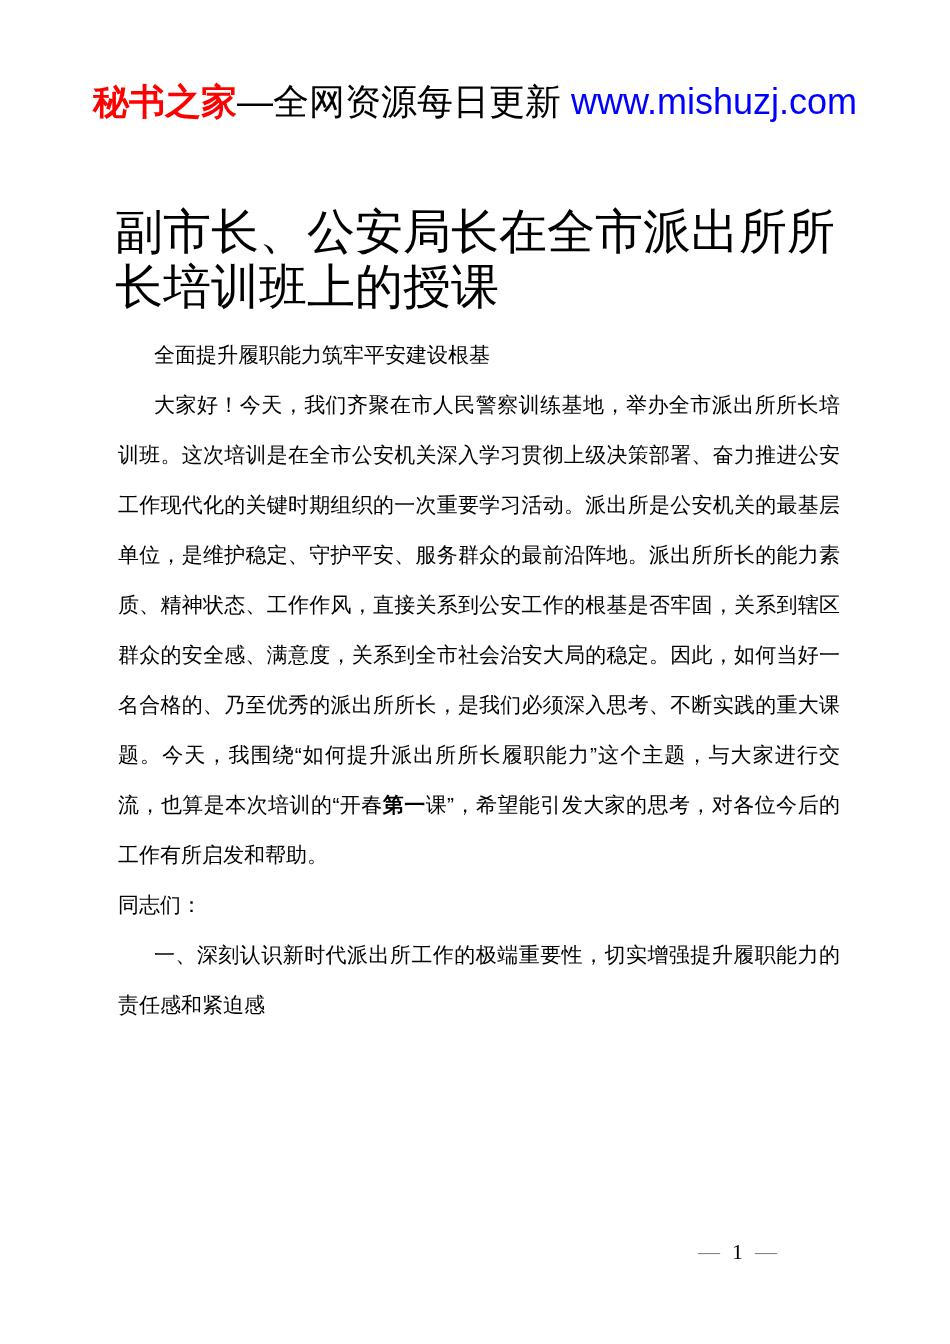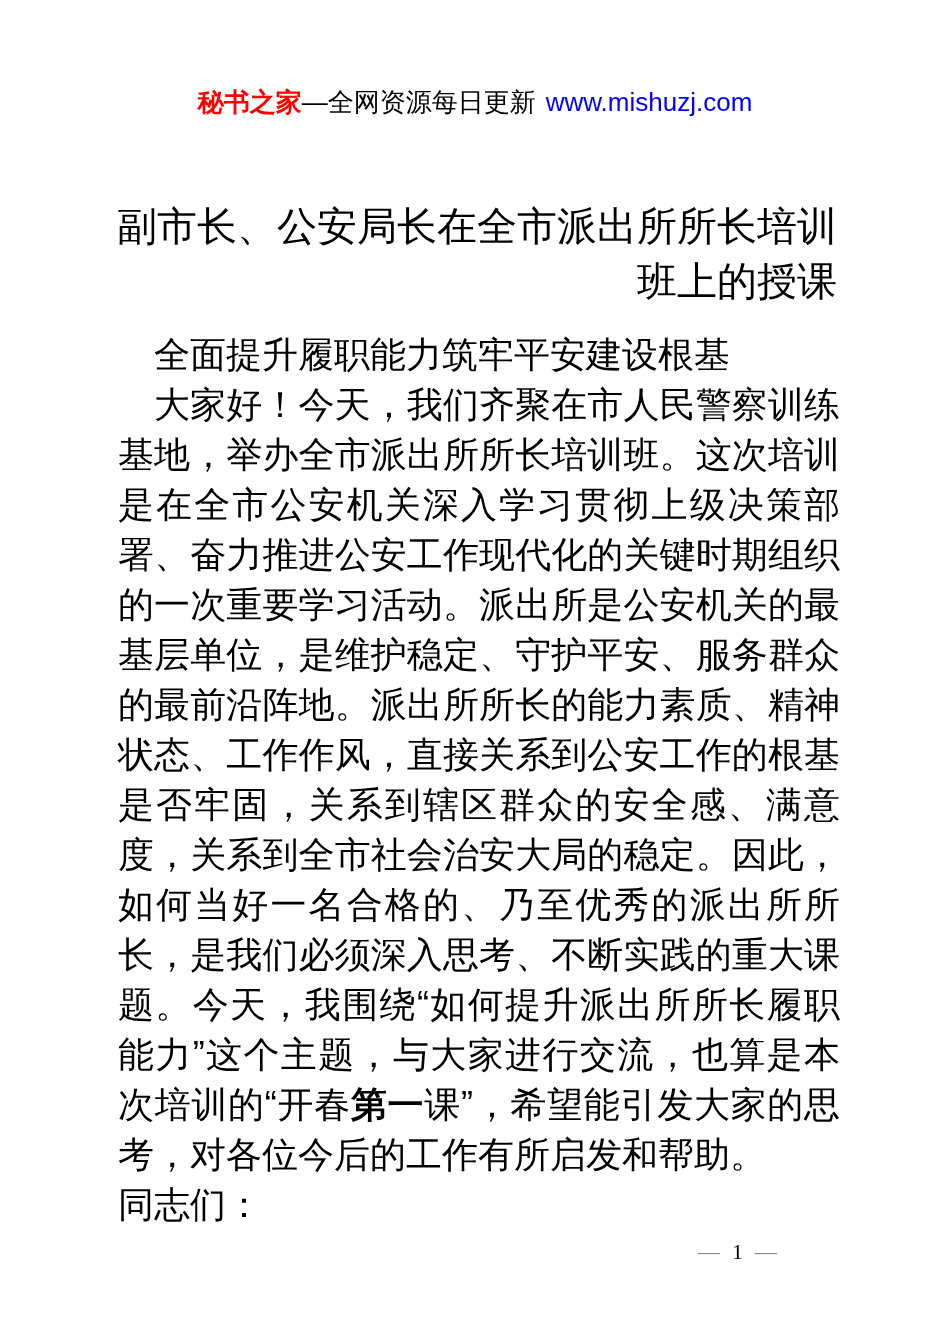--- a/index.html
+++ b/index.html
@@ -15,21 +15,21 @@
     overflow: hidden;
     color: #000000;
     font-family: "Liberation Sans", sans-serif;
   }
   .site-header {
     position: absolute;
     top: 84px;
     left: 0;
     width: 100%;
     text-align: center;
-    font-size: 26px;
+    font-size: 36px;
     line-height: 36px;
     white-space: nowrap;
   }
   .site-name {
     color: #ff0000;
     font-weight: bold;
   }
   .site-dash, .site-tagline {
     color: #000000;
     font-weight: normal;
@@ -37,32 +37,32 @@
   .site-url {
     color: #0000ff;
     text-decoration: none;
     margin-left: 10px;
   }
   .doc-title {
     position: absolute;
     top: 172px;
     left: 115px;
     width: 722px;
-    text-align: right;
-    font-size: 40px;
+    text-align: left;
+    font-size: 48px;
     line-height: 55px;
     font-weight: normal;
     letter-spacing: 0;
   }
   .doc-body {
     position: absolute;
     top: 330px;
     left: 118px;
     width: 722px;
-    font-size: 36px;
+    font-size: 21px;
     line-height: 50px;
     text-align: justify;
   }
   .para {
     margin: 0;
     padding: 0;
   }
   .para.indent {
     text-indent: 36px;
   }
@@ -94,19 +94,20 @@
   <div class="site-header">
     <span class="site-name">秘书之家</span><span class="site-dash">—</span><span class="site-tagline">全网资源每日更新</span><a class="site-url" href="#">www.mishuzj.com</a>
   </div>
 
   <h1 class="doc-title">副市长、公安局长在全市派出所所长培训班上的授课</h1>
 
   <div class="doc-body">
       <p class="para indent"><span>全面提升履职能力筑牢平安建设根基</span></p>
       <p class="para indent"><span>大家好！今天，我们齐聚在市人民警察训练基地，举办全市派出所所长培训班。这次培训是在全市公安机关深入学习贯彻上级决策部署、奋力推进公安工作现代化的关键时期组织的一次重要学习活动。派出所是公安机关的最基层单位，是维护稳定、守护平安、服务群众的最前沿阵地。派出所所长的能力素质、精神状态、工作作风，直接关系到公安工作的根基是否牢固，关系到辖区群众的安全感、满意度，关系到全市社会治安大局的稳定。因此，如何当好一名合格的、乃至优秀的派出所所长，是我们必须深入思考、不断实践的重大课题。今天，我围绕“如何提升派出所所长履职能力”这个主题，与大家进行交流，也算是本次培训的“开春</span><span class="b">第一</span><span>课”，希望能引发大家的思考，对各位今后的工作有所启发和帮助。</span></p>
       <p class="para"><span>同志们：</span></p>
+      <p class="para indent"><span>一、深刻认识新时代派出所工作的极端重要性，切实增强提升履职能力的责任感和紧迫感</span></p>
     </div>
 
   <div class="page-footer">
     <span class="pf-dash">—</span><span class="pf-num">1</span><span class="pf-dash">—</span>
   </div>
 
 </div>
 
 </body></html>

